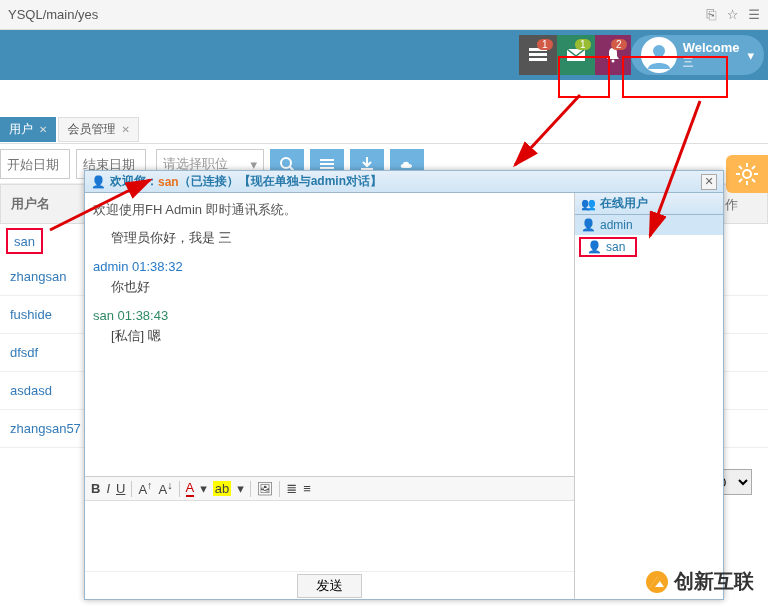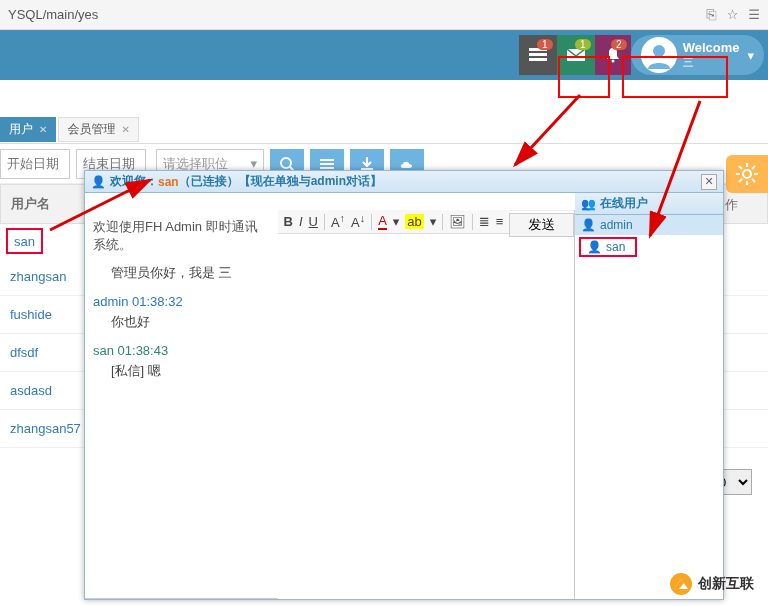--- a/index.html
+++ b/index.html
@@ -21,38 +21,38 @@
 .welcome-block { color: #fff; border-radius: 20px; }
 .welcome-block .name { font-weight: bold; }
 .avatar-circle { width: 36px; height: 36px; border-radius: 50%; background: #fff; display: flex; align-items: center; justify-content: center; margin-right: 6px; }
 
 .tabs-row { background: #fff; height: 28px; display: flex; align-items: center; border-bottom: 1px solid #ddd; margin-top: 36px; }
 .tab { background: #f5f5f5; border: 1px solid #ddd; padding: 3px 8px; margin-right: 2px; font-size: 12px; color: #555; position: relative; display: flex; align-items: center; }
 .tab.active { background: #438eb9; color: #fff; border-color: #438eb9; }
 .tab .close-x { margin-left: 6px; font-size: 10px; color: #999; cursor: pointer; }
 .tab.active .close-x { color: #ddd; }
 
-.toolbar { height: 40px; display: flex; align-items: center; padding: 4px 0; gap: 6px; border-bottom: 1px solid #eee; }
+.toolbar { height: 40px; display: flex; align-items: flex-end; padding: 4px 0; gap: 6px; border-bottom: 1px solid #eee; }
 .date-input { width: 70px; height: 30px; border: 1px solid #ccc; padding: 0 6px; color: #555; font-size: 13px; }
 .select-box { width: 108px; height: 30px; border: 1px solid #ccc; padding: 0 6px; color: #999; display: flex; align-items: center; justify-content: space-between; margin-left: 4px; }
 .tb-btn { width: 34px; height: 30px; background: #6fb3e0; color: #fff; display: flex; align-items: center; justify-content: center; cursor: pointer; }
 .gear-btn { position: absolute; right: 0; top: 155px; width: 42px; height: 38px; background: #ffb752; border-radius: 6px 0 0 6px; display: flex; align-items: center; justify-content: center; }
 
 .table-head { height: 40px; display: flex; align-items: center; background: #f2f2f2; border: 1px solid #ddd; }
 .table-head .col { padding: 0 10px; color: #707070; font-weight: bold; }
 .user-list .row { height: 38px; display: flex; align-items: center; border-bottom: 1px solid #eee; padding: 0 10px; color: #337ab7; }
 .user-list .row.sel { border: 2px solid #e03; display: inline-flex; margin: 4px 6px; height: 26px; padding: 0 6px; }
 
 .dialog { position: absolute; left: 84px; top: 170px; width: 640px; height: 430px; background: #fff; border: 1px solid #99b8cf; box-shadow: 0 0 6px rgba(0,0,0,.3); display: flex; flex-direction: column; }
 .dlg-title { height: 22px; background: linear-gradient(#e4eff9,#d0e5f5); border-bottom: 1px solid #99b8cf; display: flex; align-items: center; padding: 0 6px; font-size: 12px; }
 .dlg-title .t-user { color: #e8711f; font-weight: bold; }
 .dlg-title .t-rest { color: #2779aa; font-weight: bold; }
 .dlg-close { margin-left: auto; width: 16px; height: 16px; border: 1px solid #aaa; background: #f5f5f5; display: flex; align-items: center; justify-content: center; font-size: 11px; cursor: pointer; color: #666; }
 .dlg-body { flex: 1; display: flex; }
-.chat-area { flex: 1; display: flex; border-right: 1px solid #ccc; margin-top: 17px; }
+.chat-area { flex: 1; display: flex; flex-direction: column; border-right: 1px solid #ccc; }
 .chat-log { flex: 1; padding: 8px; overflow: auto; border-bottom: 1px solid #ccc; font-size: 13px; }
 .chat-log .sys { color: #555; margin-bottom: 8px; }
 .chat-log .meta { color: #2e8965; margin: 4px 0 2px; }
 .chat-log .meta.other { color: #2779c7; }
 .chat-log .msg { padding: 2px 0 8px 18px; color: #444; }
 .editor-bar { height: 24px; background: #f7f7f7; border-bottom: 1px solid #ddd; display: flex; align-items: center; padding: 0 6px; gap: 6px; font-family: serif; font-size: 13px; color: #444; }
 .editor-bar .sep { width: 1px; height: 16px; background: #ccc; }
 .editor-input { height: 70px; }
 .send-row { height: 28px; display: flex; align-items: center; justify-content: center; border-top: 1px solid #eee; }
 .send-btn { padding: 2px 18px; background: #f5f5f5; border: 1px solid #ccc; cursor: pointer; }
@@ -64,21 +64,21 @@
 .online-list .ou span.name { color: #2779aa; }
 .ou.redbox { border: 2px solid #e03; margin: 2px 4px; width: 58px; height: 20px; }
 
 .arrow { position: absolute; pointer-events: none; }
 
 .op-col-hint { position: absolute; right: 30px; top: 196px; color: #707070; font-size: 13px; }
 .o-select { position: absolute; right: 16px; bottom: 112px; height: 26px; border: 1px solid #aaa; background: #efefef; width: 38px; font-size: 13px; }
 
 .watermark { position: absolute; right: 14px; bottom: 12px; display: flex; align-items: center; gap: 6px; }
 .wm-logo { width: 22px; height: 22px; background: #f6a623; border-radius: 50%; position: relative; }
-.wm-txt { font-size: 14px; color: #333; font-weight: bold; }
+.wm-txt { font-size: 20px; color: #333; font-weight: bold; }
 
 
 .overlay-box { position: absolute; border: 2px solid #f00; pointer-events: none; }
 
 svg { display: block; }
 </style>
 </head>
 <body>
 
 <div class="addr-bar">

